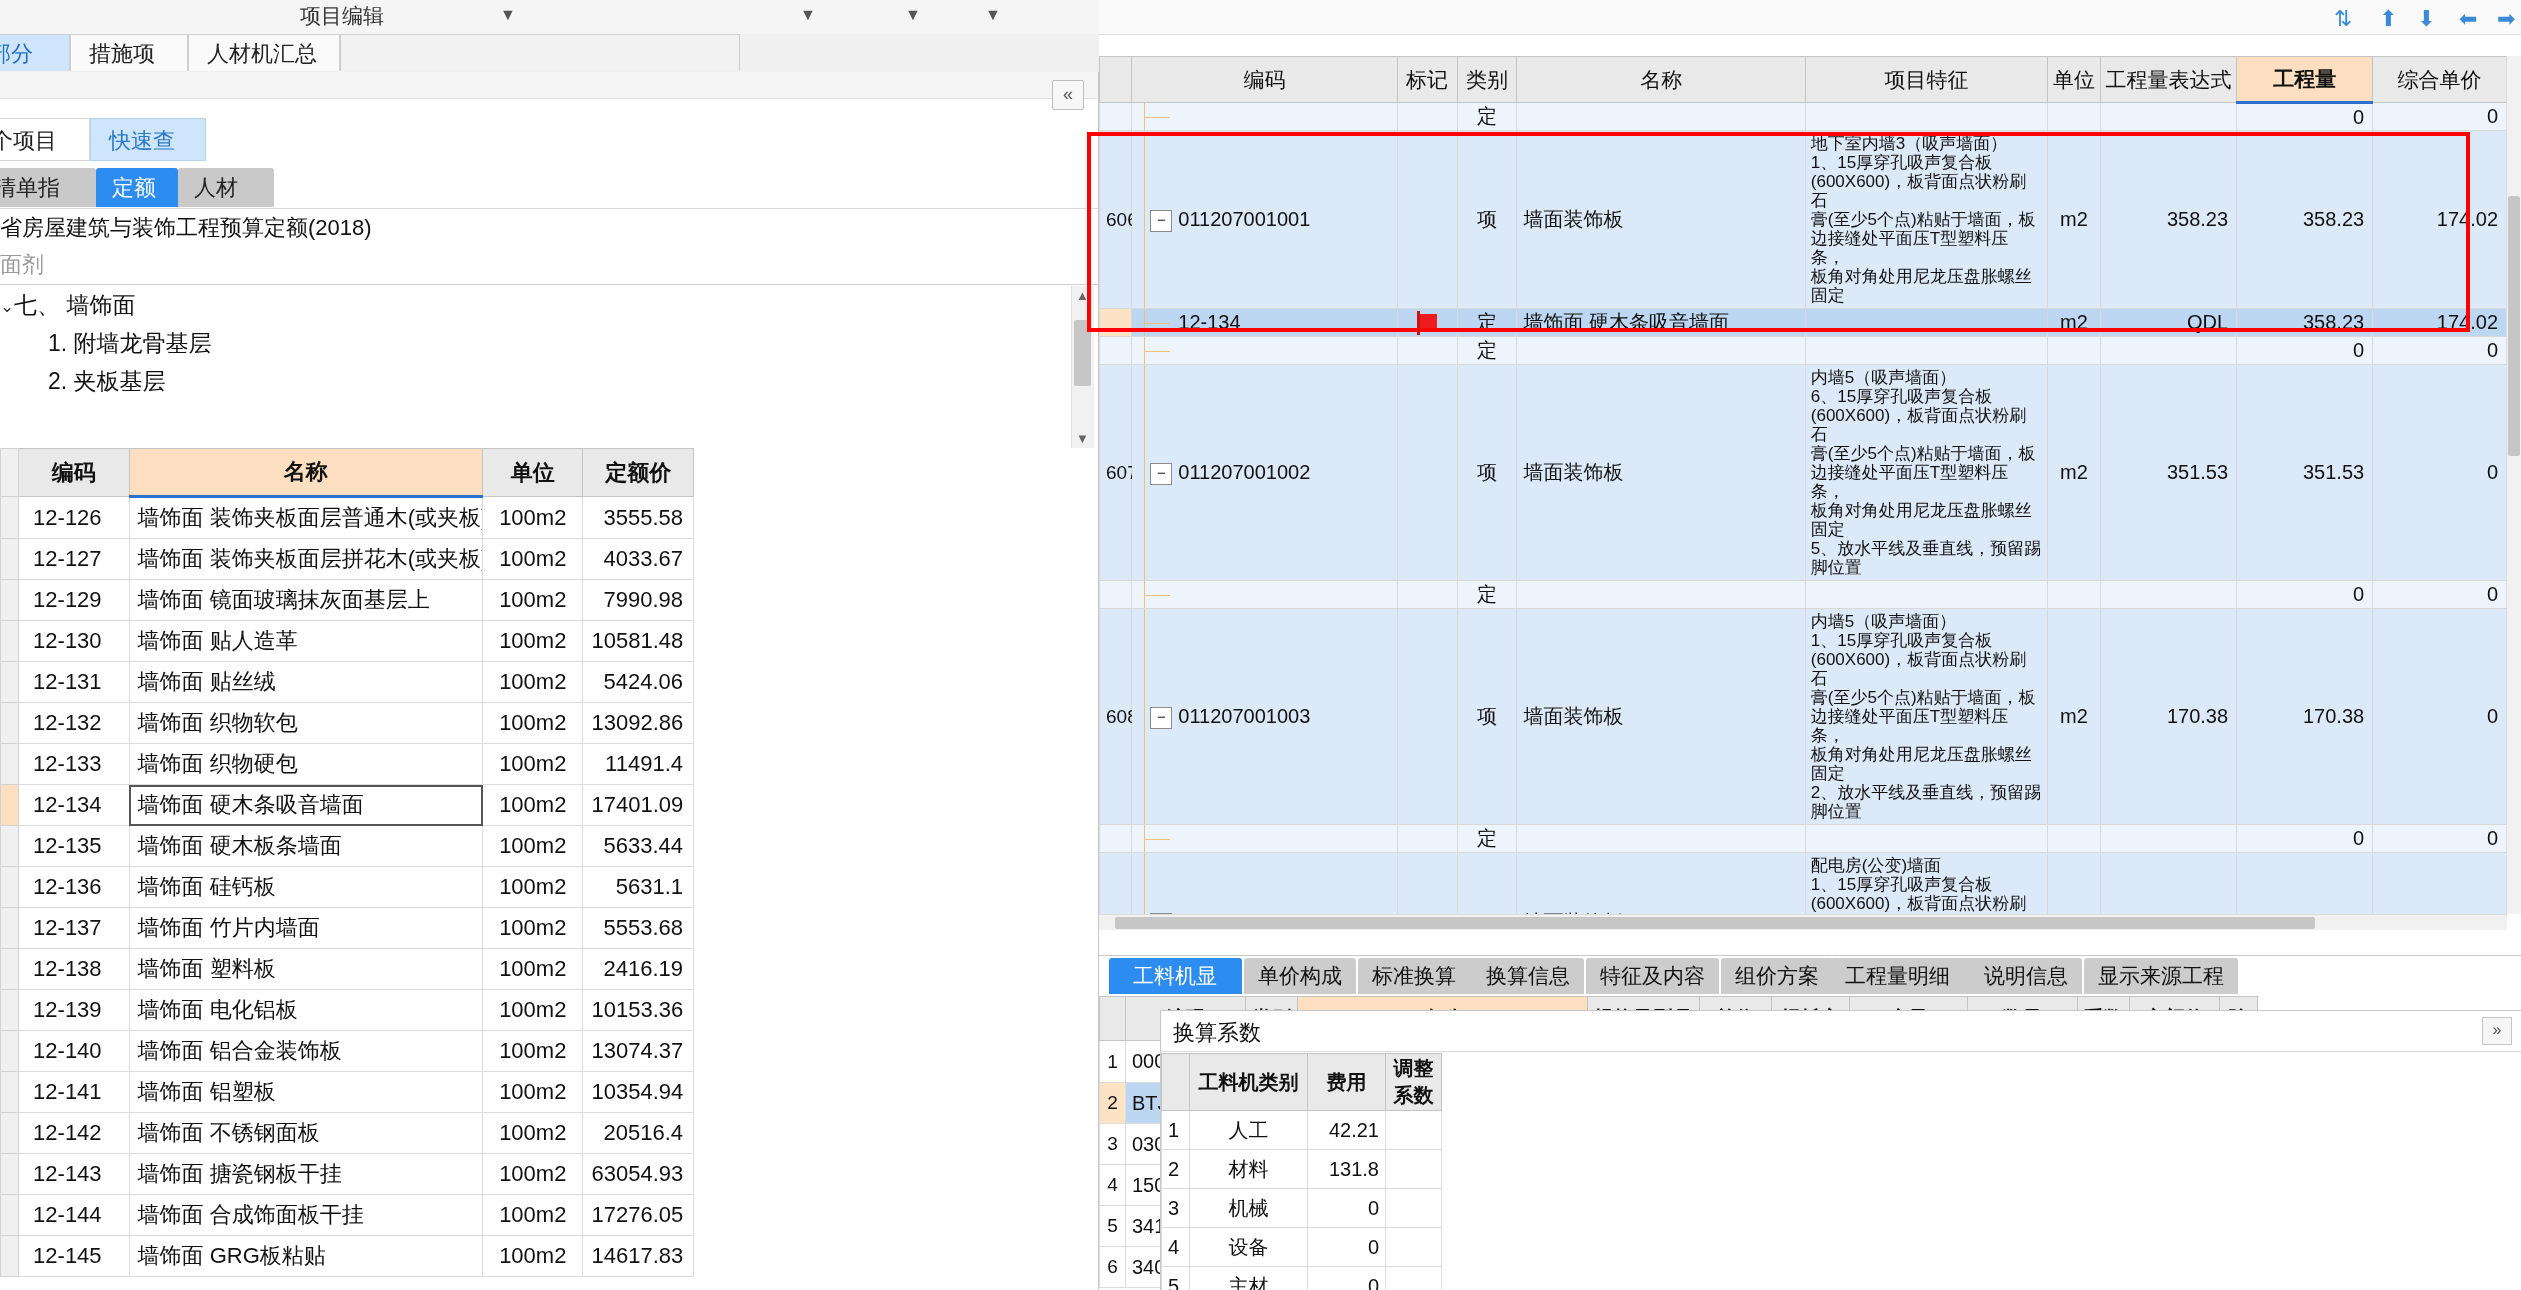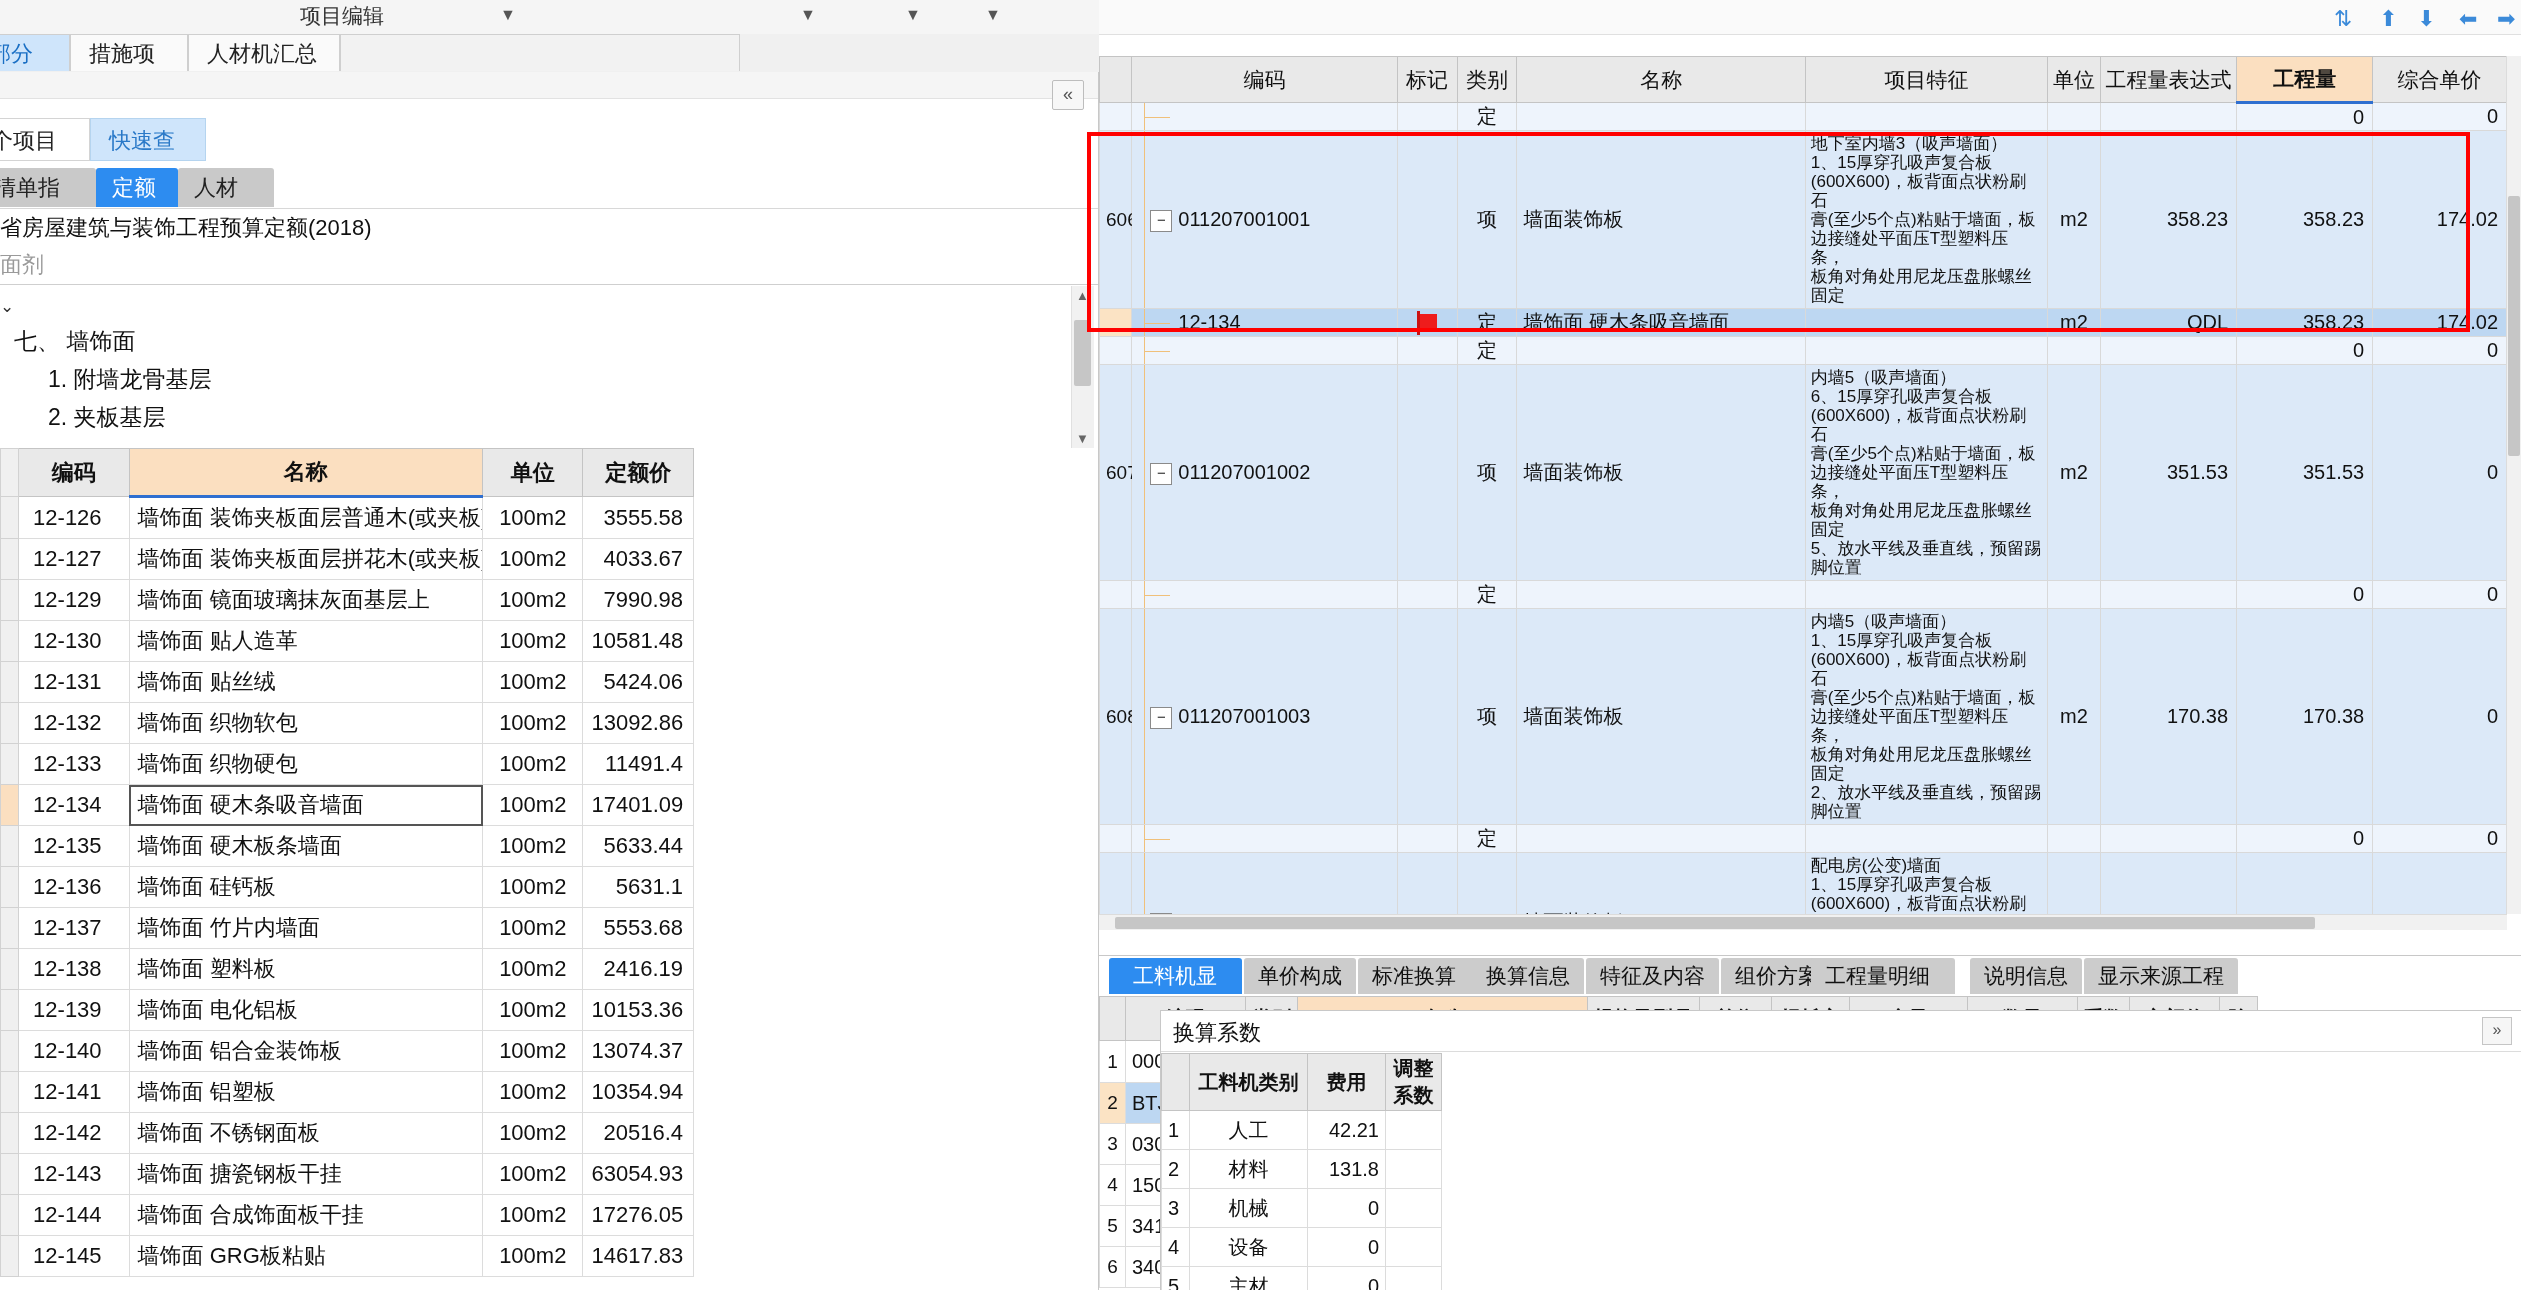--- a/index.html
+++ b/index.html
@@ -37,21 +37,21 @@
   .modetab{position:absolute;top:0;height:39px;line-height:39px;padding:0 16px;font-size:22px;
            background:#c9c9c9;color:#222;box-sizing:border-box;border-radius:3px 3px 0 0;}
   .modetab.sel{background:#2d8cf0;color:#fff;}
 
   .dbrow{position:absolute;left:0;top:136px;width:1098px;height:36px;border-top:1px solid #d8d8d8;border-bottom:1px solid #d8d8d8;background:#fff;}
   .dbrow span{position:absolute;left:0;top:4px;font-size:22px;color:#111;}
   .searchrow{position:absolute;left:0;top:172px;width:1098px;height:40px;border-bottom:1px solid #cfcfcf;background:#fff;}
   .searchrow span{position:absolute;left:0;top:6px;font-size:22px;color:#9a9a9a;}
 
   .tree{position:absolute;left:0;top:214px;width:1098px;height:162px;background:#fff;overflow:hidden;}
-  .tnode{position:absolute;font-size:23px;color:#111;white-space:nowrap;margin-top:36px;}
+  .tnode{position:absolute;font-size:23px;color:#111;white-space:nowrap;}
   .tchev{position:absolute;font-size:17px;color:#333;}
   .tscroll{position:absolute;right:4px;top:0;width:22px;height:162px;background:#f1f1f1;border-left:1px solid #e0e0e0;}
   .tscroll .thumb{position:absolute;left:2px;top:34px;width:17px;height:66px;background:#c6c6c6;border-radius:2px;}
   .tscroll .ar{position:absolute;left:4px;font-size:13px;color:#666;}
 
   
   .lgrid{position:absolute;left:0;top:376px;width:1098px;height:300px;}
   .lgrid table{border-collapse:collapse;width:694px;table-layout:fixed;}
   .lgrid th{height:44px;background:#e9e9e9;border:1px solid #c4c4c4;font-size:22px;font-weight:bold;color:#111;}
   .lgrid th.nm{background:#fbdfc0;border-bottom:3px solid #2f6fd0;}
@@ -547,21 +547,21 @@
     <div class="redbox" style="left:-12px;top:132px;width:1375px;height:192px;"></div>
 
     <div class="bpane">
       <div class="btabs" id="btabs">
           <div class="btab sel" style="left: 10px; width: 133px;"><span>工料机显示</span></div>
           <div class="btab" style="left: 145px; width: 112px;"><span>单价构成</span></div>
           <div class="btab" style="left: 259px; width: 136px;"><span>标准换算</span></div>
           <div class="btab" style="left: 373px; width: 112px;"><span>换算信息</span></div>
           <div class="btab" style="left: 487px; width: 133px;"><span>特征及内容</span></div>
           <div class="btab" style="left: 622px; width: 112px;"><span>组价方案</span></div>
-          <div class="btab" style="left: 712px; width: 144px;"><span>工程量明细</span></div>
+          <div class="btab" style="left: 732px; width: 144px;"><span>工程量明细</span></div>
           <div class="btab" style="left: 871px; width: 112px;"><span>说明信息</span></div>
           <div class="btab" style="left: 985px; width: 154px;"><span>显示来源工程</span></div>
         </div>
       <div class="bgrid">
         <table>
           <colgroup>
             <col style="width:26px">
               <col style="width:120px">
               <col style="width:52px">
               <col style="width:290px">

